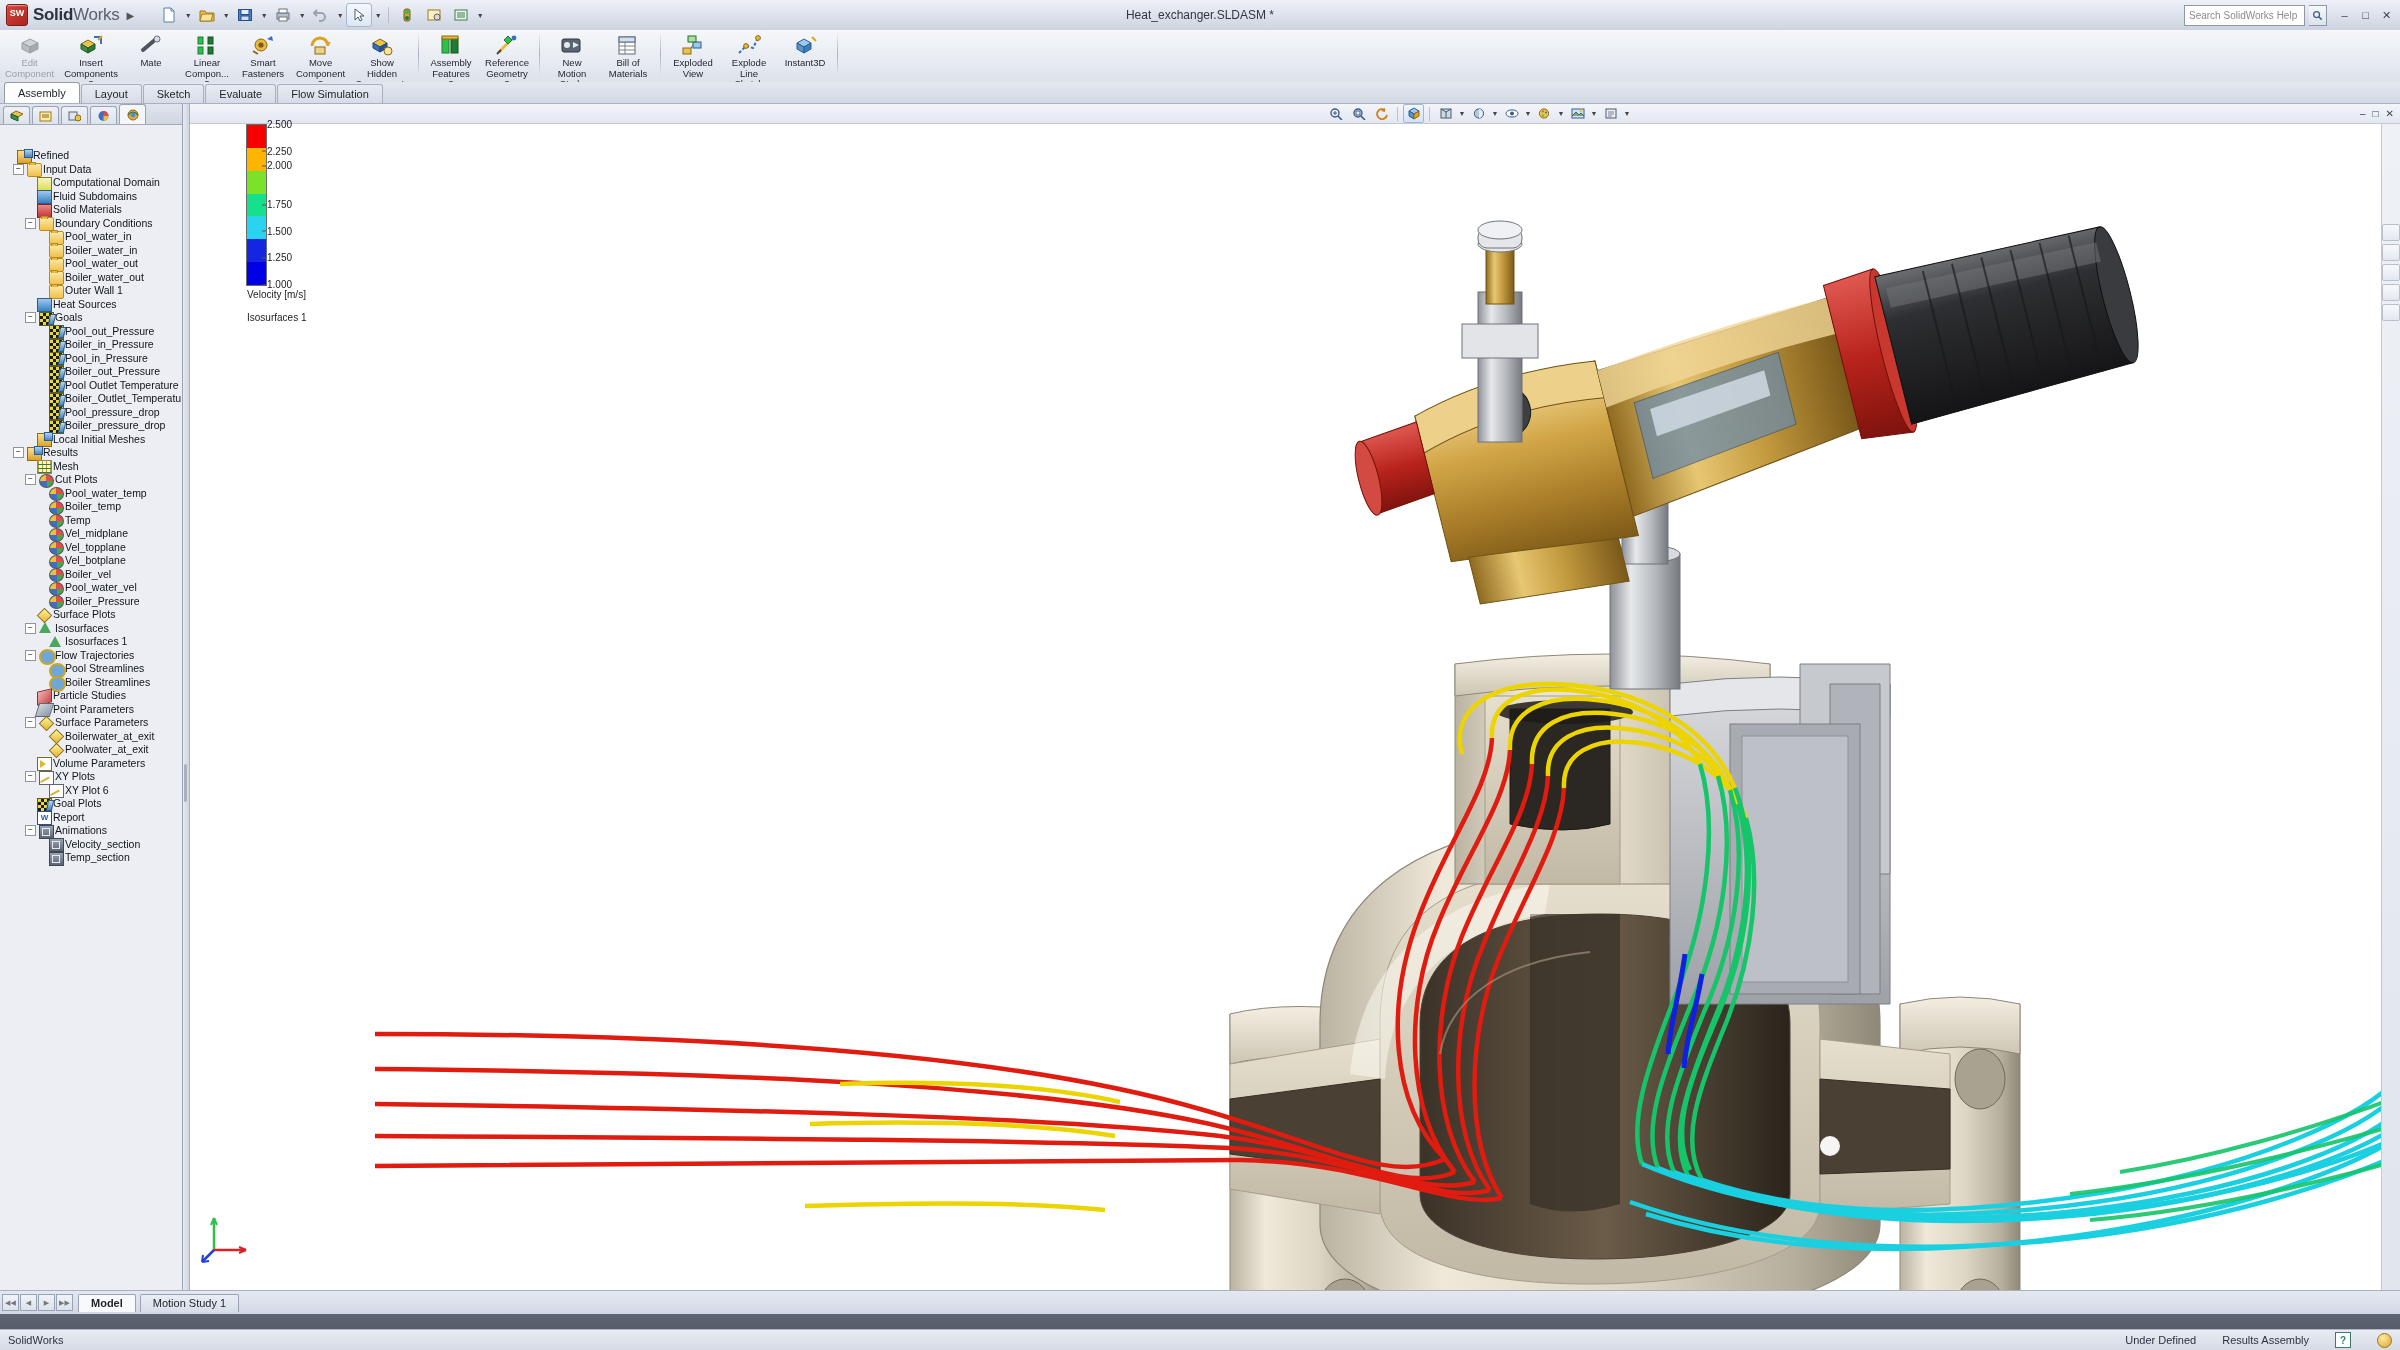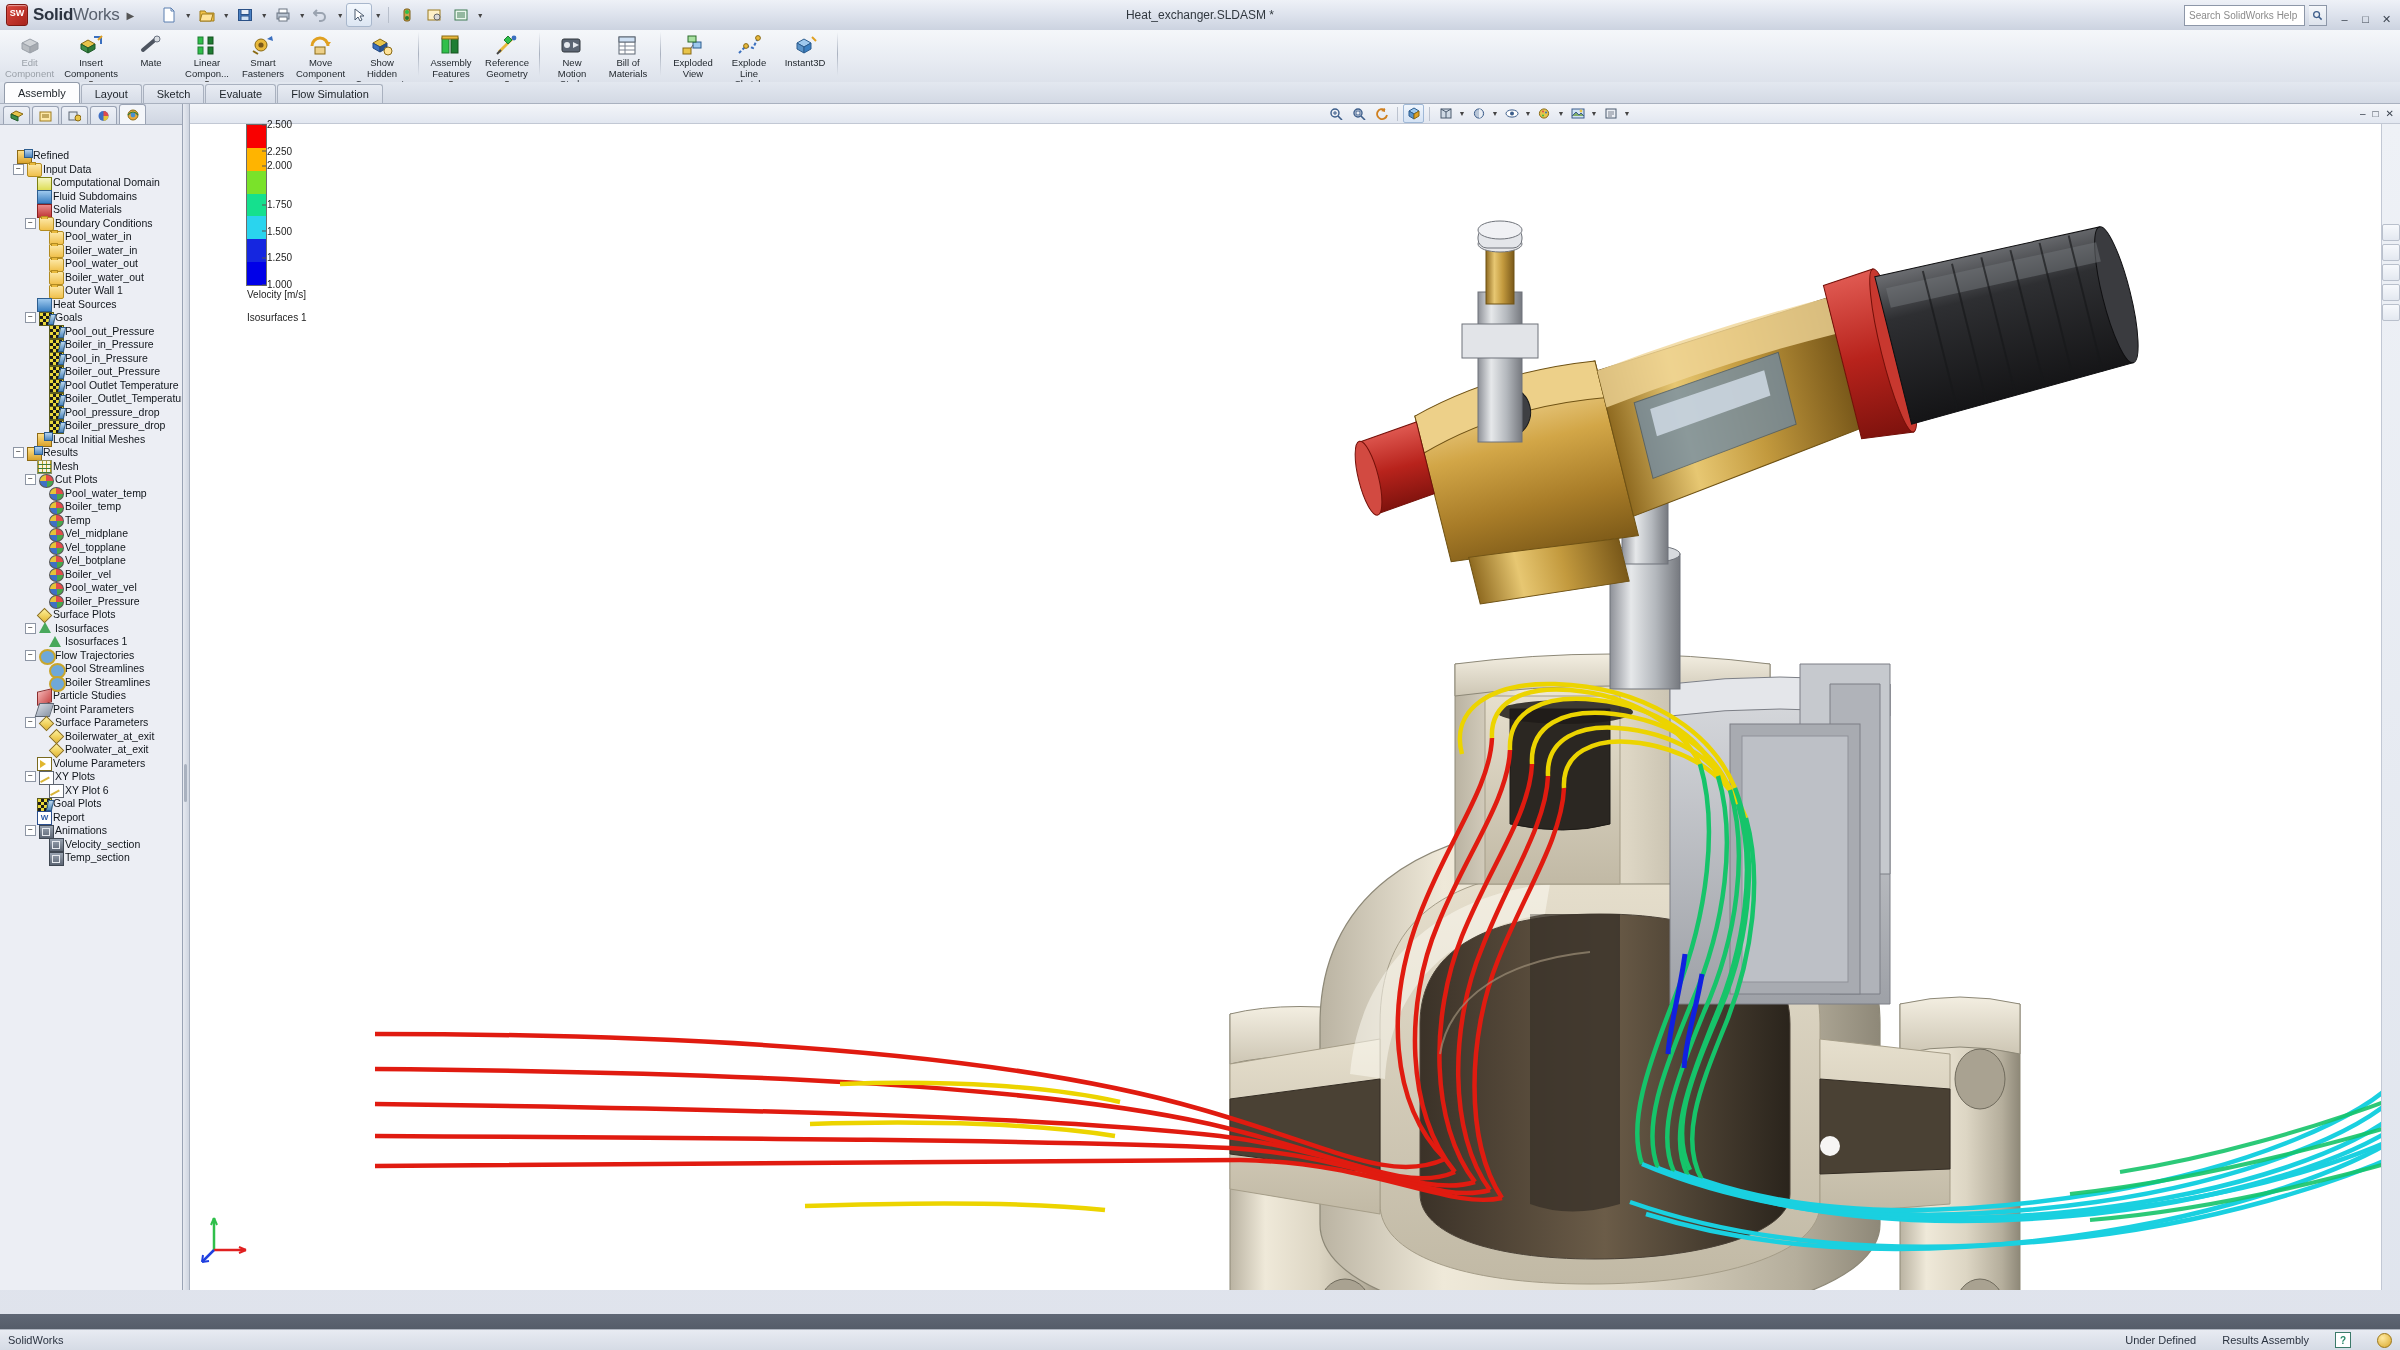--- a/index.html
+++ b/index.html
@@ -32,21 +32,21 @@
   .qat{display:flex;align-items:center;gap:1px;margin-left:22px;}
   .qbtn{width:24px;height:22px;display:flex;align-items:center;justify-content:center;
     border:1px solid transparent;border-radius:3px;cursor:default;}
   .qbtn.sel{border-color:#a8b7cc;background:linear-gradient(180deg,#f4f8fd,#dce6f3);}
   .qcaret{font-size:7px;color:#444;width:10px;text-align:center;}
   .qsep{width:1px;height:16px;background:#b8bfcb;margin:0 4px;}
 
   .title-center{position:absolute;left:0;right:0;text-align:center;
     font-size:12px;color:#31383f;pointer-events:none;}
 
-  .tb-right{margin-left:auto;display:flex;align-items:flex-end;gap:4px;
+  .tb-right{margin-left:auto;display:flex;align-items:center;gap:4px;
     margin-right:6px;}
   .searchbox{width:115px;height:19px;background:#fff;border:1px solid #8d97a8;
     display:flex;align-items:center;padding-left:4px;font-size:10px;color:#8b8b8b;}
   .searchbtn{width:17px;height:19px;border:1px solid #8d97a8;border-left:none;
     background:linear-gradient(180deg,#f6f8fb,#dde3ec);display:flex;
     align-items:center;justify-content:center;}
   .winbtns{display:flex;align-items:center;gap:6px;margin-left:6px;font-size:11px;color:#3c4450;}
   .winbtn{width:15px;text-align:center;cursor:default;}
 
   
@@ -1211,20 +1211,28 @@
 
     <div class="rtool" style="height:1146px">
       <div class="rtbtn"></div>
       <div class="rtbtn"></div>
       <div class="rtbtn"></div>
       <div class="rtbtn"></div>
       <div class="rtbtn"></div>
     </div>
   </div>
 
+  <div class="btmbar">
+    <div class="navbtn">◀◀</div>
+    <div class="navbtn">◀</div>
+    <div class="navbtn">▶</div>
+    <div class="navbtn">▶▶</div>
+    <div class="btab active">Model</div>
+    <div class="btab">Motion Study 1</div>
+  </div>
 
   <div class="scrollstrip"></div>
 
   <div class="statusbar">
     <span>SolidWorks</span>
     <div class="st-right">
       <span>Under Defined</span>
       <span>Results Assembly</span>
       <span class="st-q">?</span>
       <span class="st-coin"></span>

